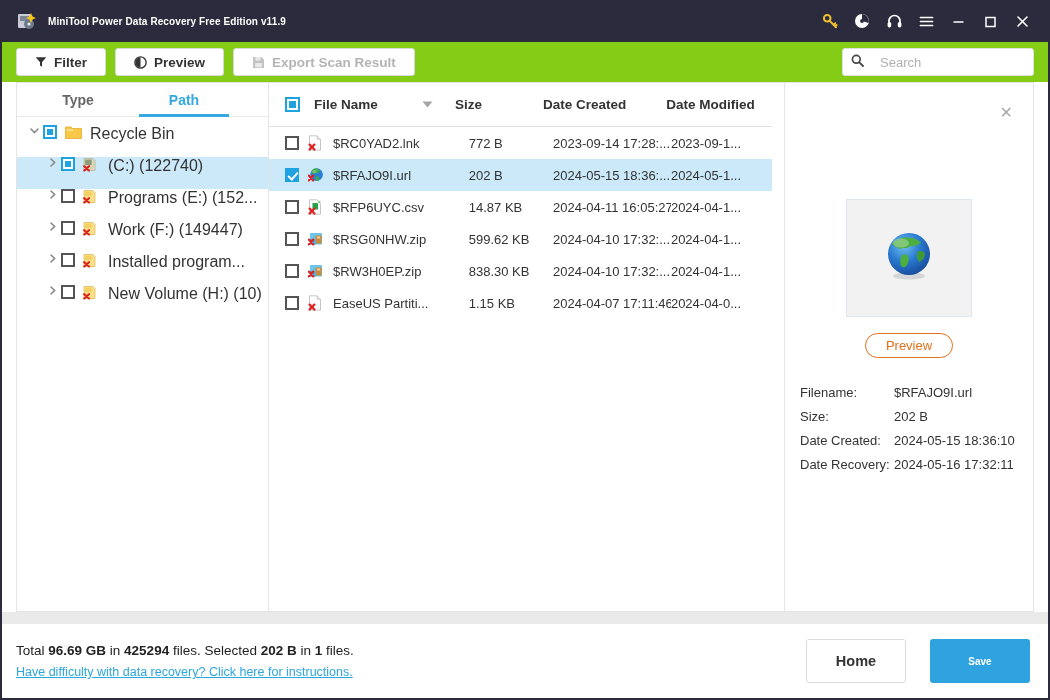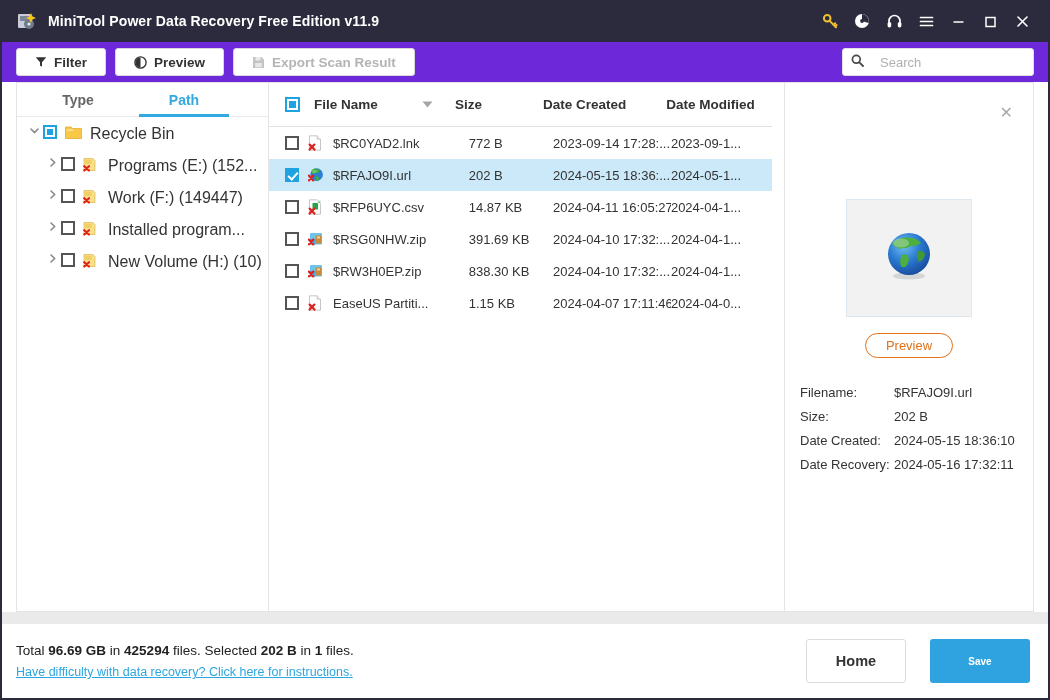--- a/index.html
+++ b/index.html
@@ -29,42 +29,42 @@
     position: relative;
   }
   .app-icon {
     width: 22px; height: 22px;
     margin-right: 10px;
     position: relative;
     flex: 0 0 22px;
   }
   .app-title {
     color: #ffffff;
-    font-size: 14px;
+    font-size: 10px;
     font-weight: bold;
     letter-spacing: 0.1px;
     white-space: nowrap;
   }
   .title-actions {
     margin-left: auto;
     display: flex; align-items: center;
   }
   .title-btn {
     width: 32px; height: 32px;
     display: flex; align-items: center; justify-content: center;
     color: #ffffff;
     cursor: pointer;
   }
   .title-btn svg { display: block; }
 
   
   .toolbar {
     height: 40px;
     flex: 0 0 40px;
-    background: #6d28d9;
+    background: #84cc16;
     display: flex; align-items: center;
     padding: 0 14px;
     position: relative;
   }
   .tb-btn {
     height: 28px;
     border: 1px solid #d8d8d8;
     border-radius: 3px;
     background: #fff;
     display: inline-flex; align-items: center; justify-content: center;
@@ -454,20 +454,37 @@
             <span class="cb partial"></span>
             <span class="ficon">
               <svg width="17" height="15" viewBox="0 0 17 15">
                 <path d="M0.5 2 H6 L7.4 3.6 H16.5 V13.5 H0.5 Z" fill="#f9c846" stroke="#e3a92b" stroke-width="0.8"></path>
                 <rect x="2" y="4.6" width="6" height="1" fill="#fff" opacity="0.75"></rect>
               </svg>
             </span>
             <span class="tree-label">Recycle Bin</span>
           </div>
 
+          <div class="tree-row indent selected">
+            <span class="chev">
+              <svg width="11" height="11" viewBox="0 0 11 11">
+                  <path d="M4 2 L7.6 5.5 L4 9" fill="none" stroke="#8a8a8a" stroke-width="1.6" stroke-linecap="round"></path>
+                </svg>
+            </span>
+            <span class="cb partial"></span>
+            <span class="ficon">
+              <svg width="17" height="15" viewBox="0 0 17 15">
+                <path d="M1 1.5 H10 L12 3.5 V13.5 H1 Z" fill="#d8d5b8" stroke="#b5b393" stroke-width="0.7"></path>
+                <rect x="2.2" y="2.6" width="6.4" height="5.4" fill="#8c9b7a"></rect>
+                <path d="M1 8.5 L6.5 11.5 L1 14 Z" fill="#cfd2c2" opacity="0.4"></path>
+                <path d="M1.2 9.2 L6 13.6 M6 9.2 L1.2 13.6" stroke="#e02020" stroke-width="2.1" stroke-linecap="round"></path>
+              </svg>
+            </span>
+            <span class="tree-label">(C:) (122740)</span>
+          </div>
 
           <div class="tree-row indent">
             <span class="chev">
               <svg width="11" height="11" viewBox="0 0 11 11">
                   <path d="M4 2 L7.6 5.5 L4 9" fill="none" stroke="#8a8a8a" stroke-width="1.6" stroke-linecap="round"></path>
                 </svg>
             </span>
             <span class="cb"></span>
             <span class="ficon">
               <svg width="17" height="15" viewBox="0 0 17 15">
@@ -604,21 +621,21 @@
             <span class="row-icon">
               <svg width="16" height="16" viewBox="0 0 16 16">
                 <rect x="2" y="2" width="12" height="11.5" rx="1" fill="#6cc4ea"></rect>
                 <rect x="7.5" y="4.5" width="6" height="8" fill="#c98a3a"></rect>
                 <rect x="9" y="5.5" width="3" height="2" fill="#f2d49a"></rect>
                 <rect x="2" y="8" width="5.5" height="5.5" fill="#4aa8d8"></rect>
                 <path d="M0.8 8.6 L5.2 13.4 M5.2 8.6 L0.8 13.4" stroke="#e02020" stroke-width="2.2" stroke-linecap="round"></path>
               </svg>
             </span>
             <span class="cell-name">$RSG0NHW.zip</span>
-            <span class="cell-size">391.69 KB</span>
+            <span class="cell-size">599.62 KB</span>
             <span class="cell-created">2024-04-10 17:32:...</span>
             <span class="cell-modified">2024-04-1...</span>
           </div>
 
           <div class="fl-row">
             <span class="row-cb"></span>
             <span class="row-icon">
               <svg width="16" height="16" viewBox="0 0 16 16">
                 <rect x="2" y="2" width="12" height="11.5" rx="1" fill="#6cc4ea"></rect>
                 <rect x="7.5" y="4.5" width="6" height="8" fill="#c98a3a"></rect>

